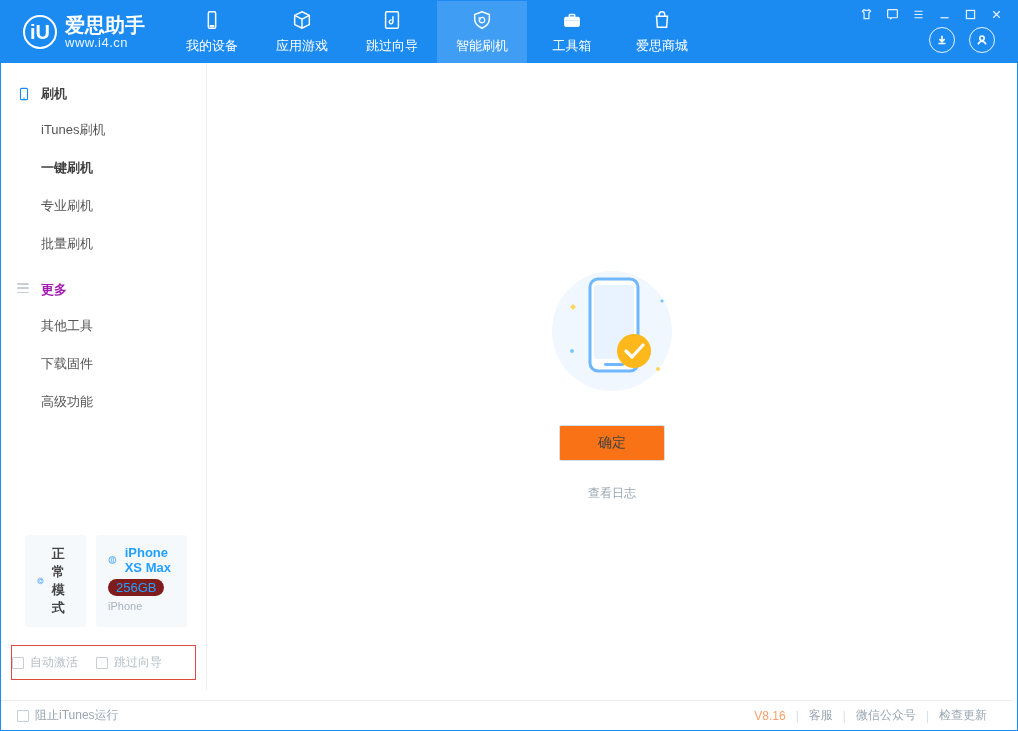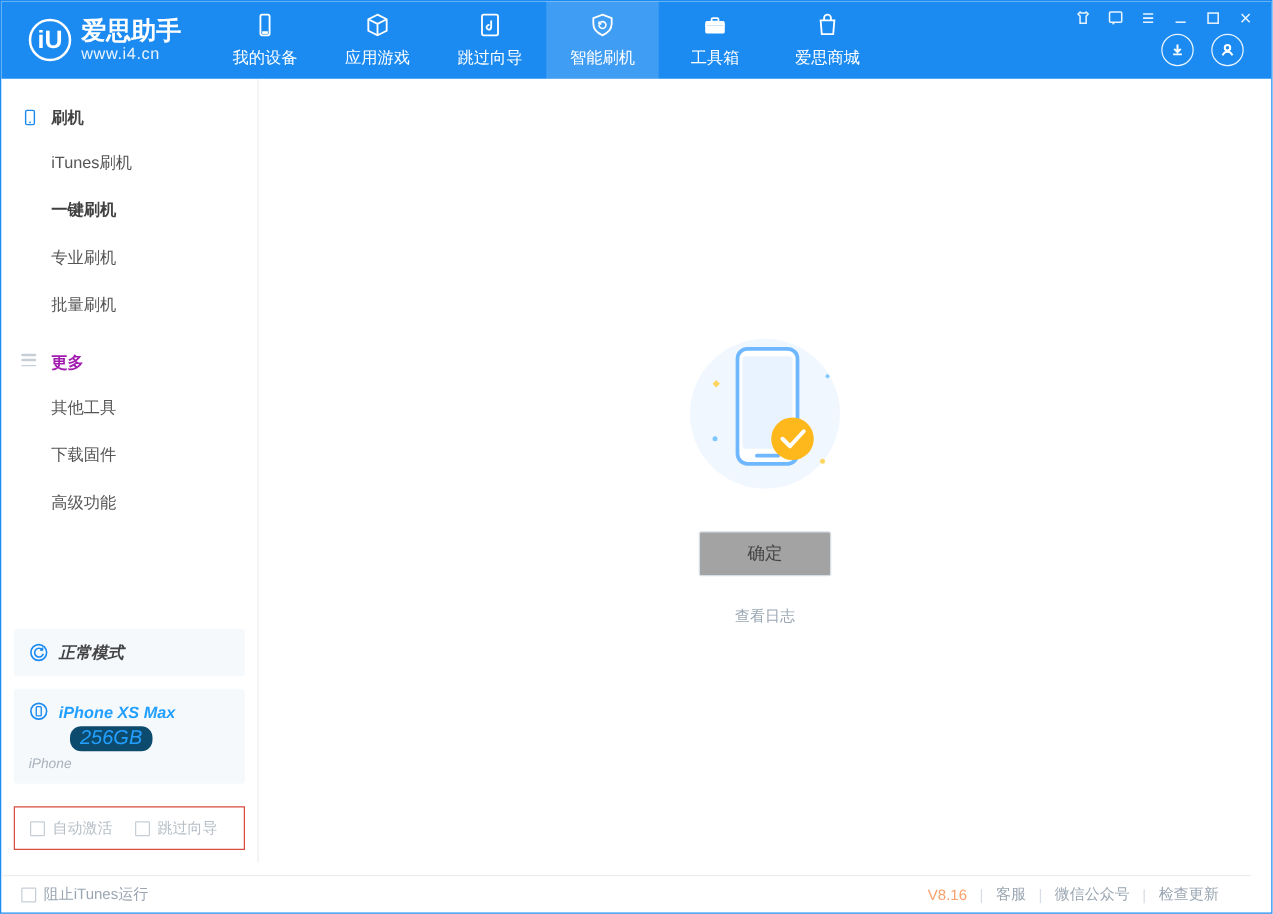--- a/index.html
+++ b/index.html
@@ -29,43 +29,43 @@
   
   .body { display:flex; height: calc(731px - 74px - 30px); }
 
   .sidebar { width: 206px; border-right:1px solid #eee; display:flex; flex-direction:column; padding:14px 0 0; font-size:13px; color:#555; }
   .side-group-title { display:flex; align-items:center; gap:10px; padding:8px 16px; color:#666; }
   .side-group-title .sg-icon{ width:14px; height:14px; display:inline-flex;}
   .side-group-title .sg-icon svg{width:100%;height:100%;}
   .side-item { padding:10px 40px; cursor:pointer; color:#555;}
   .side-item.active { color:#404040;font-weight:bold; }
 
-  .device-cards { margin-top:auto; padding:10px 10px 12px; display:flex; flex-direction:column; gap:10px;font-style:italic; }
+  .device-cards { margin-top:auto; padding:10px 24px 12px; display:flex; flex-direction:row; gap:10px; }
   .card { background:#f6f9fc; border-radius:3px; padding:10px 12px; display:flex; flex-direction:column; gap:4px;}
   .card-row1 { display:flex; align-items:center; gap:8px; }
   .card-row1 .ci { width:16px; height:16px; display:inline-flex;}
   .card-row1 .ci svg{width:100%;height:100%;}
   .mode-txt{ font-size:13px; color:#444; font-weight:600;}
   .dev-name{ font-size:13px; color:#23a0ff; font-weight:700;}
-  .cap-badge{ font-size:16px; color:#23a0ff; background:#0c4a6e; border-radius:9px; padding:1px 8px; width:fit-content;margin-left:33px;}
+  .cap-badge{ font-size:13px; color:#23a0ff; background:#7f1d1d; border-radius:9px; padding:1px 8px; width:fit-content;}
   .dev-sub{ font-size:11px; color:#a8b2bd; }
 
-  .redbox { margin:6px 10px 10px; border:1.5px solid #d94c3f; padding:8px 12px; display:flex; gap:18px; align-items:center; }
+  .redbox { margin:6px 10px 10px; border:1.5px solid #d94c3f; padding:8px 0; display:flex; gap:18px; align-items:center; }
   .chk { display:flex; align-items:center; gap:6px; font-size:12px; color:#b6bec6; cursor:pointer;}
   .chk .box{ width:12px; height:12px; border:1px solid #c7ced6; border-radius:1px;}
 
   
   .main { flex:1; display:flex; flex-direction:column; align-items:center; justify-content:center; gap:24px; }
   .illus { width:160px; height:150px; position:relative; }
   .success-msg { font-size:18px; color:#333; letter-spacing:1px; font-weight:500;}
-  .ok-btn { border:1px solid #d8dee5; background:#a3a3a3; font-size:14px; color:#444; padding:8px 38px; cursor:pointer; border-radius:2px;}
+  .ok-btn { border:1px solid #d8dee5; background:#f97316; font-size:14px; color:#444; padding:8px 38px; cursor:pointer; border-radius:2px;}
   .log-link { font-size:12px; color:#9aa6b2; cursor:pointer; }
 
   
-  .footer { position:absolute; bottom:0; left:0; right:16px; height:30px; border-top:1px solid #eee; display:flex; align-items:center; padding:0 16px; font-size:12px; color:#9aa6b2;}
+  .footer { position:absolute; bottom:0; left:0; right:4px; height:30px; border-top:1px solid #eee; display:flex; align-items:center; padding:0 16px; font-size:12px; color:#9aa6b2;}
   .footer .spacer{ flex:1;}
   .footer .flink{ color:#9aa6b2; padding:0 10px; cursor:pointer;}
   .footer .sep{ color:#d8dee5;}
   .version { color:#f7a06b; padding:0 10px;}
 
   .hamburger-lines{width:12px;height:10px;display:flex;flex-direction:column;justify-content:space-between;}
   .hamburger-lines span{display:block;height:1.5px;background:#c7ced6;border-radius:1px;}
 </style>
 </head>
 <body>

